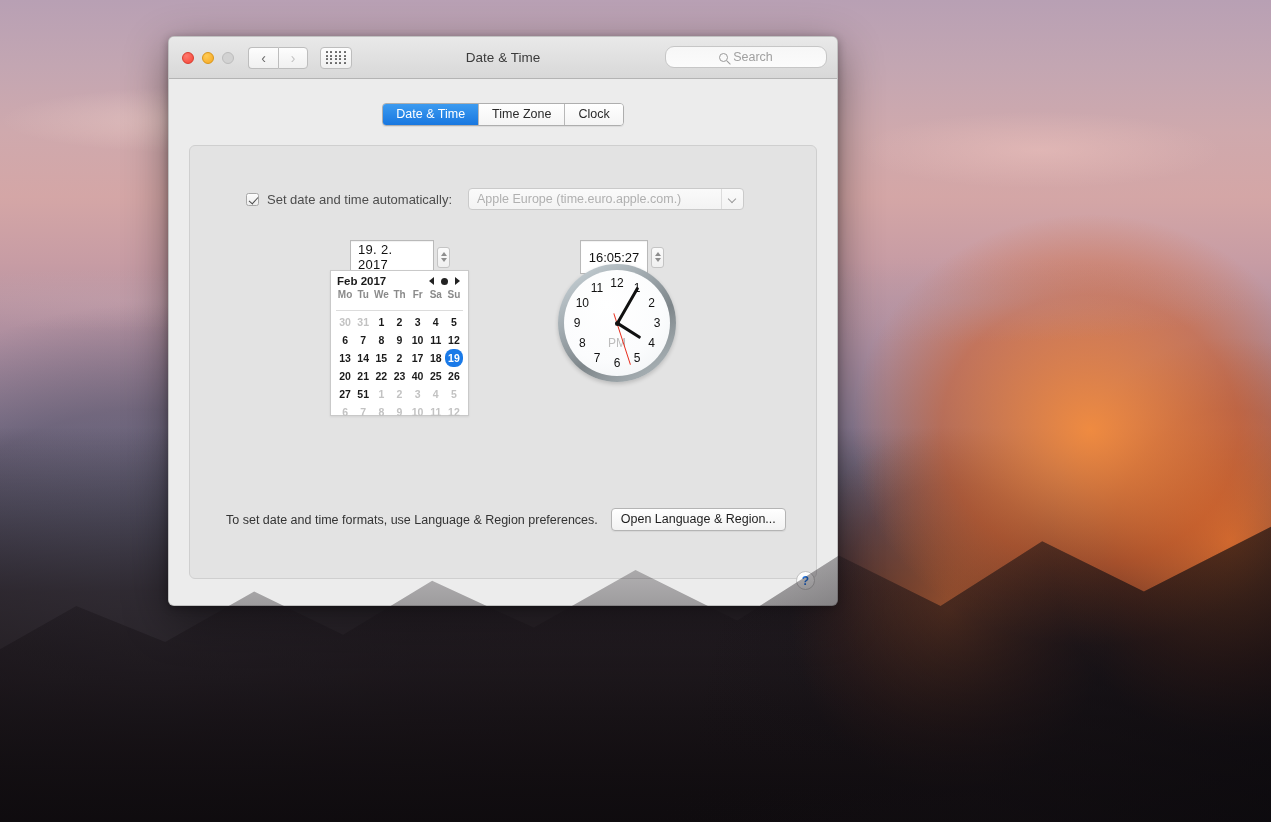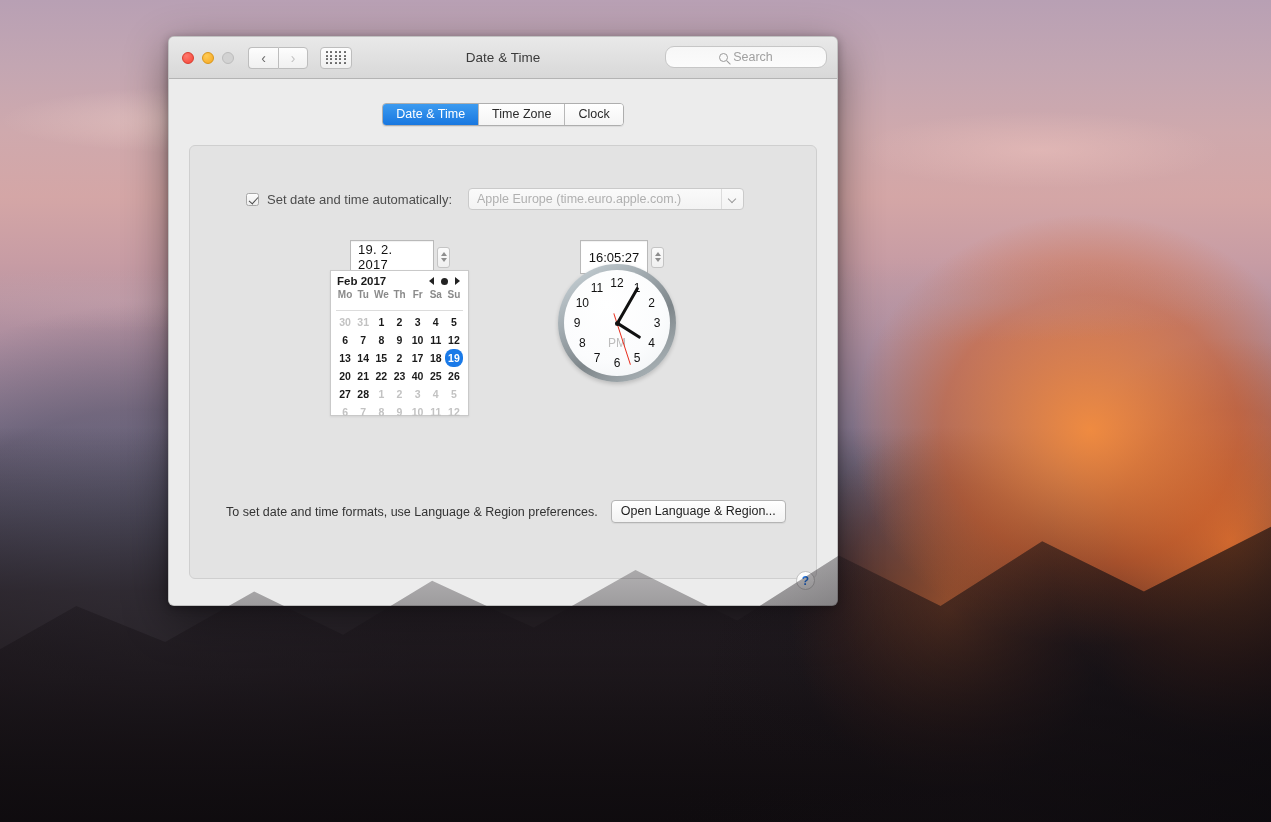--- a/index.html
+++ b/index.html
@@ -301,21 +301,21 @@
   .hand.minute { width: 3px; height: 41px; margin-left: -1.5px; }
   .hand.second { width: 1.4px; height: 44px; margin-left: -0.7px; background: #e8301f; }
   .hand.second::after {
     content: ""; position: absolute; left: -0.3px; top: 100%;
     width: 1.4px; height: 10px; background: #e8301f;
   }
   .pin { position: absolute; left: 50%; top: 50%; width: 5px; height: 5px; margin: -2.5px 0 0 -2.5px; background: #111; border-radius: 50%; }
 
   
   .formatrow {
-    position: absolute; left: 36px; top: 354px;
+    position: absolute; left: 36px; top: 362px;
     display: flex; align-items: center; gap: 13px;
   }
   .format-text { font-size: 12.5px; color: #333; }
   .btn-lang {
     font-size: 12.5px; color: #1d1d1d;
     background: linear-gradient(to bottom, #ffffff, #f2f2f2);
     border: 1px solid #b4b4b4; border-radius: 4px;
     padding: 3px 9px 4px; line-height: 14px;
     box-shadow: 0 1px 1px rgba(0,0,0,0.06);
   }
@@ -488,21 +488,21 @@
               <div class="day">18</div>
               <div class="day sel">19</div>
               <div class="day">20</div>
               <div class="day">21</div>
               <div class="day">22</div>
               <div class="day">23</div>
               <div class="day">40</div>
               <div class="day">25</div>
               <div class="day">26</div>
               <div class="day">27</div>
-              <div class="day">28</div>
+              <div class="day">51</div>
               <div class="day out">1</div>
               <div class="day out">2</div>
               <div class="day out">3</div>
               <div class="day out">4</div>
               <div class="day out">5</div>
               <div class="day out">6</div>
               <div class="day out">7</div>
               <div class="day out">8</div>
               <div class="day out">9</div>
               <div class="day out">10</div>

